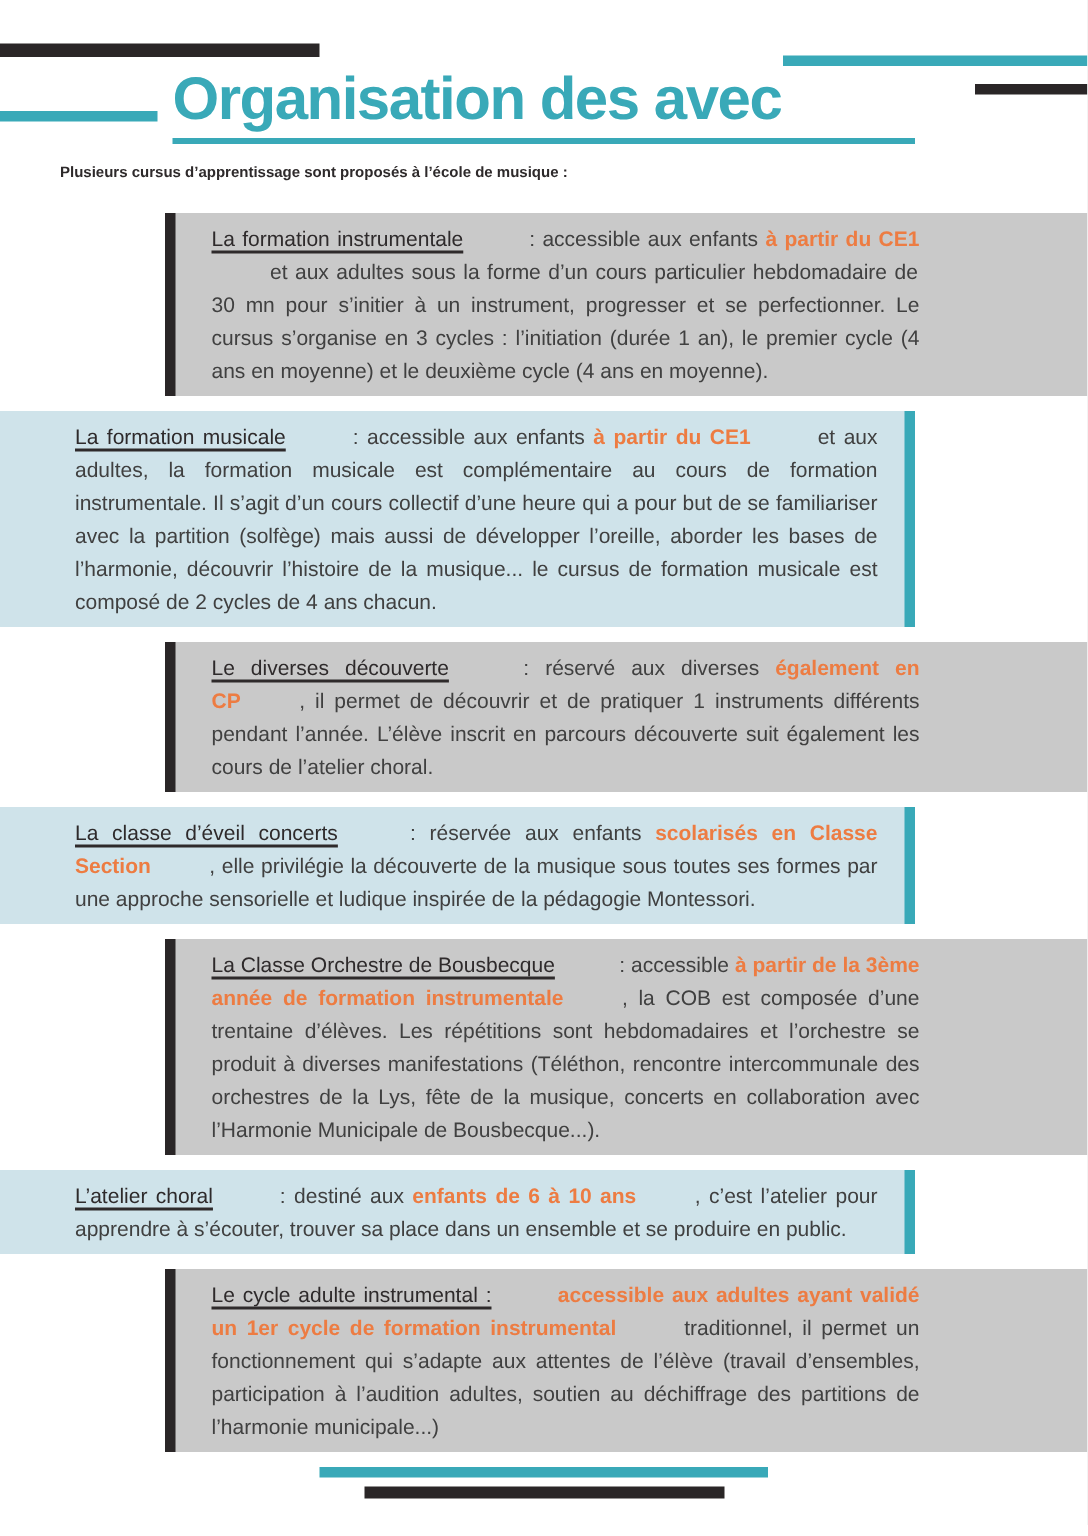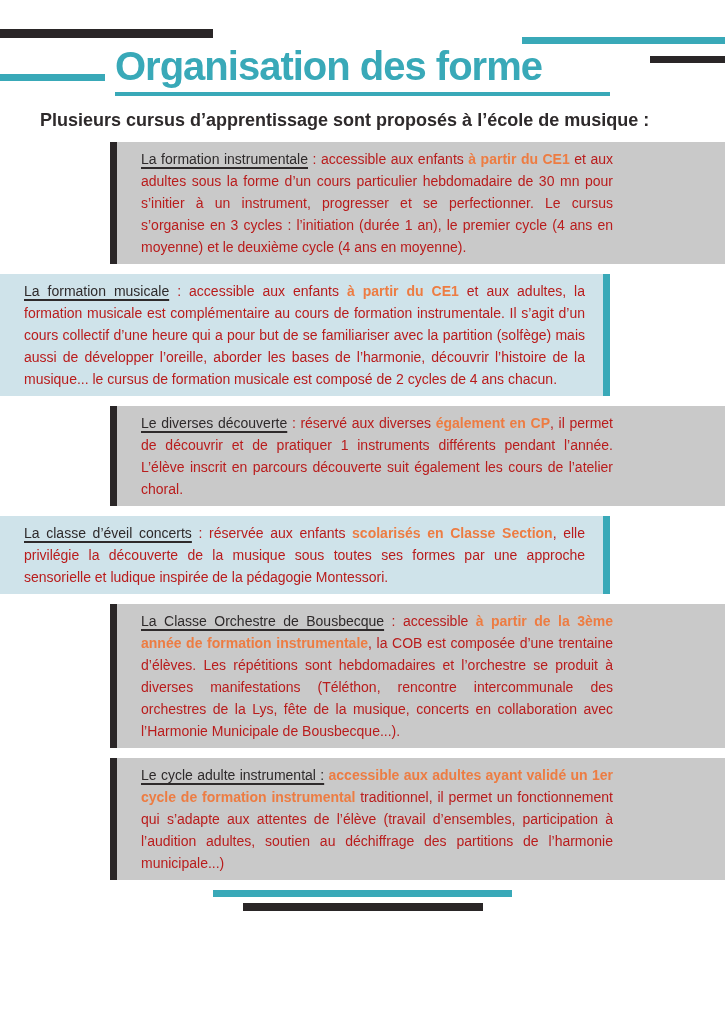--- a/index.html
+++ b/index.html
@@ -28,21 +28,21 @@
   .title-wrap h1{
     margin:0;
     font-size:40px;line-height:44px;font-weight:bold;
     letter-spacing:-1px;
     color:var(--teal,#39a9b8);
     white-space:nowrap;
   }
   .intro{
     position:absolute;left:40px;top:110px;width:650px;
     margin:0;
-    font-size:18px;font-weight:bold;color:#2e2a2b;
+    font-size:10px;font-weight:bold;color:#2e2a2b;
   }
   .sections{
     position:absolute;left:0;top:142px;width:725px;
   }
   .block{
     box-sizing:border-box;
     margin-bottom:10px;
     font-size:14px;line-height:22px;
     text-align:justify;
   }
@@ -50,45 +50,45 @@
   .block.gray{
     margin-left:110px;
     background:var(--gray_bg,#c9c9c9);
     border-left:7px solid var(--dark,#2a2627);
     padding:6px 112px 6px 24px;
   }
   .block.blue{
     margin-right:115px;
     background:var(--blue_bg,#cfe3ea);
     border-right:7px solid var(--teal,#39a9b8);
-    padding:6px 18px 6px 24px;
+    padding:6px 18px 6px 50px;
   }
   .seg-heading{
     font-weight:normal;color:#2e2a2b;
     text-decoration:underline;
     text-underline-offset:3px;
     text-decoration-thickness:1.5px;
   }
-  .seg-normal{color:#b91c1c;}
+  .seg-normal{color:#404040;margin-left:39px;}
   .seg-orange{color:var(--orange,#ed7c42);font-weight:bold;}
   .bar-bottom-teal{position:relative;margin:5px 0 0 213px;width:299px;height:7px;background:var(--teal,#39a9b8);}
   .bar-bottom-dark{position:relative;margin:6px 0 0 243px;width:240px;height:8px;background:var(--dark,#2a2627);}
 </style>
 </head>
 <body>
 
 <div class="canvas">
 
   <div class="hbar dark bar-top-left"></div>
   <div class="hbar teal bar-top-right"></div>
   <div class="hbar teal bar-title-left"></div>
   <div class="hbar dark bar-title-right"></div>
 
   <div class="title-wrap">
-    <h1>Organisation des forme</h1>
+    <h1>Organisation des avec</h1>
   </div>
 
   <p class="intro">Plusieurs cursus d’apprentissage sont proposés à l’école de musique :</p>
 
   <div class="sections" id="sections">
 
   <section class="block gray">
         <p><span class="seg-heading">La formation instrumentale</span><span class="seg-normal"> : accessible aux enfants </span><span class="seg-orange">à partir du CE1</span><span class="seg-normal"> et aux adultes sous la forme d’un cours particulier hebdomadaire de 30 mn pour s’initier à un instrument, progresser et se perfectionner. Le cursus s’organise en 3 cycles : l’initiation (durée 1 an), le premier cycle (4 ans en moyenne) et le deuxième cycle (4 ans en moyenne).</span></p>
       </section>
       <section class="block blue">
@@ -96,20 +96,23 @@
       </section>
       <section class="block gray">
         <p><span class="seg-heading">Le diverses découverte</span><span class="seg-normal"> : réservé aux diverses </span><span class="seg-orange">également en CP</span><span class="seg-normal">, il permet de découvrir et de pratiquer 1 instruments différents pendant l’année. L’élève inscrit en parcours découverte suit également les cours de l’atelier choral.</span></p>
       </section>
       <section class="block blue">
         <p><span class="seg-heading">La classe d’éveil concerts</span><span class="seg-normal"> : réservée aux enfants </span><span class="seg-orange">scolarisés en Classe Section</span><span class="seg-normal">, elle privilégie la découverte de la musique sous toutes ses formes par une approche sensorielle et ludique inspirée de la pédagogie Montessori.</span></p>
       </section>
       <section class="block gray">
         <p><span class="seg-heading">La Classe Orchestre de Bousbecque</span><span class="seg-normal"> : accessible </span><span class="seg-orange">à partir de la 3ème année de formation instrumentale</span><span class="seg-normal">, la COB est composée d’une trentaine d’élèves. Les répétitions sont hebdomadaires et l’orchestre se produit à diverses manifestations (Téléthon, rencontre intercommunale des orchestres de la Lys, fête de la musique, concerts en collaboration avec l’Harmonie Municipale de Bousbecque...).</span></p>
       </section>
+      <section class="block blue">
+        <p><span class="seg-heading">L’atelier choral</span><span class="seg-normal"> : destiné aux </span><span class="seg-orange">enfants de 6 à 10 ans</span><span class="seg-normal">, c’est l’atelier pour apprendre à s’écouter, trouver sa place dans un ensemble et se produire en public.</span></p>
+      </section>
       <section class="block gray">
         <p><span class="seg-heading">Le cycle adulte instrumental :</span><span class="seg-normal"> </span><span class="seg-orange">accessible aux adultes ayant validé un 1er cycle de formation instrumental</span><span class="seg-normal"> traditionnel, il permet un fonctionnement qui s’adapte aux attentes de l’élève (travail d’ensembles, participation à l’audition adultes, soutien au déchiffrage des partitions de l’harmonie municipale...)</span></p>
       </section>
       <div class="bar-bottom-teal"></div>
       <div class="bar-bottom-dark"></div>
     </div>
 
 </div>
 
 </body></html>

